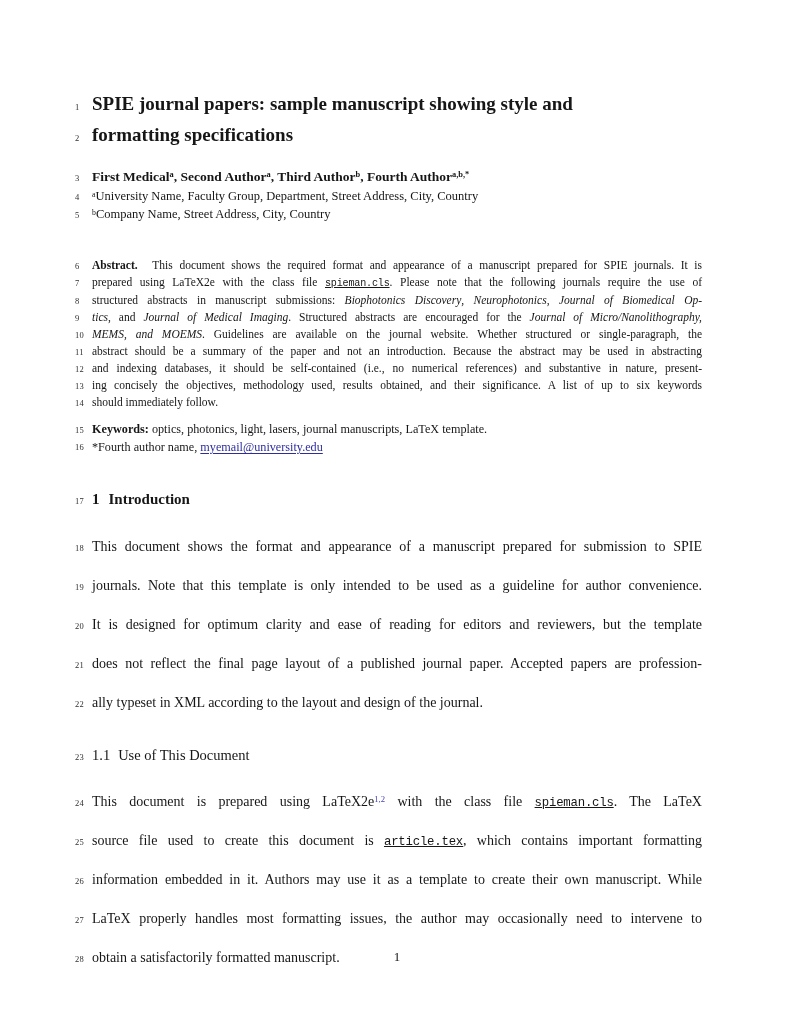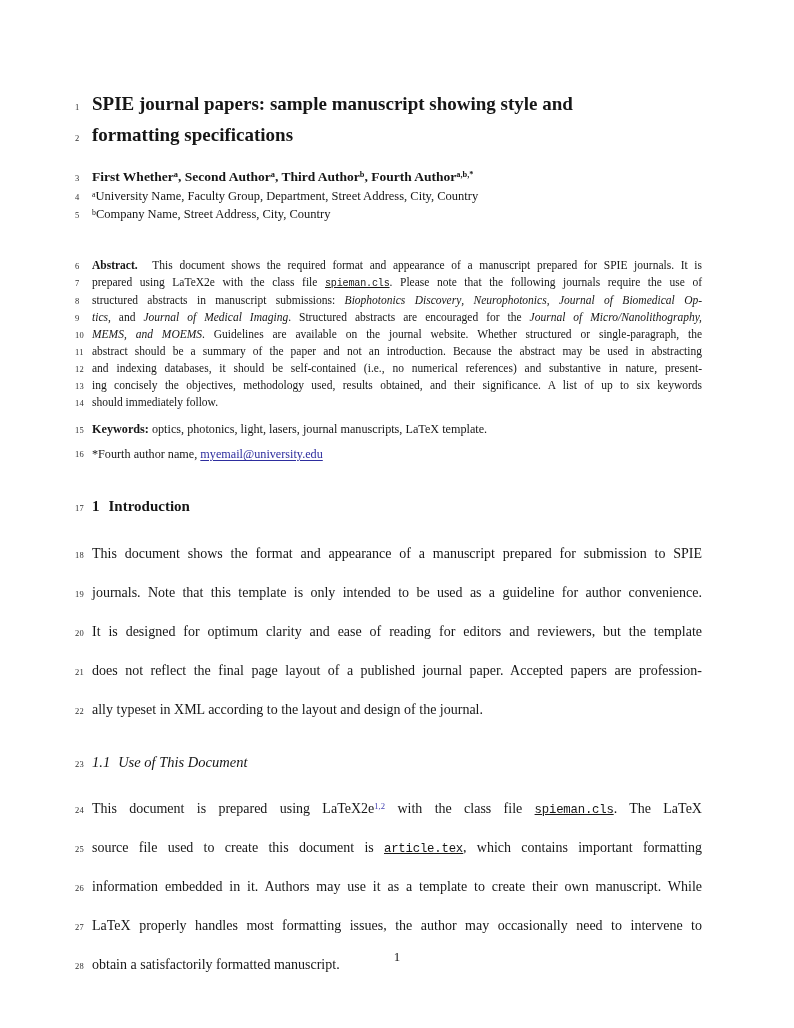--- a/index.html
+++ b/index.html
@@ -25,32 +25,32 @@
   .l-authors { margin-top:16px; font-size:13.5px; line-height:18px; }
   .l-authors .txt { font-weight:bold; }
 
   .l-affil { font-size:12.5px; line-height:17px; }
 
   .l-abs-first, .l-abs, .l-abs-last { font-size:11.5px; line-height:16px; }
   .l-abs-first { margin-top:33px; }
   .l-abs-first .seg-b { margin-right:8px;font-family:Liberation Serif, serif; }
 
   .l-keywords { margin-top:10px; font-size:12.2px; line-height:17px; }
-  .l-correspond { margin-top:7px; font-size:12.2px; line-height:17px;align-items:center; }
+  .l-correspond { font-size:12.2px; line-height:17px;align-items:center; }
 
   .l-section { margin-top:33px; font-size:15px; line-height:20px; }
   .l-section .txt { font-weight:bold; }
   .l-section .seg-plain + .seg-plain { margin-left:9px;margin-top:24px; }
 
   .l-body-first, .l-body, .l-body-last, .l-body2-first { font-size:14px; line-height:37px; }
   .l-body-first { margin-top:17px; }
   .l-body2-first { margin-top:16px; }
 
   .l-subsec { margin-top:22px; font-size:14.5px; line-height:20px; }
-  .l-subsec .txt { font-style:italic; }
+  .l-subsec .txt { }
   .l-subsec .seg-plain + .seg-plain { margin-left:8px; }
 
   .seg-b { font-weight:bold; }
   .seg-i { font-style:italic; }
   .seg-m { font-family:"Liberation Mono", monospace; font-size:0.88em; letter-spacing:-0.2px;text-decoration:underline; }
   .seg-sup { font-size:0.62em; position:relative; top:-0.45em; letter-spacing:0; }
   .seg-cite { font-size:0.62em; position:relative; top:-0.45em; color:var(--cite,#4543b2); cursor:pointer; }
   .seg-link { color:var(--link,#2d2d9e); text-decoration:underline; text-underline-offset:2px; cursor:pointer; }
 
   .pagenum {
@@ -66,21 +66,21 @@
       <div class="line l-title1">
         <span class="ln">1</span>
         <div class="txt"><span class="seg-plain">SPIE journal papers: sample manuscript showing style and</span></div>
       </div>
       <div class="line l-title2">
         <span class="ln">2</span>
         <div class="txt"><span class="seg-plain">formatting specifications</span></div>
       </div>
       <div class="line l-authors">
         <span class="ln">3</span>
-        <div class="txt"><span class="seg-plain">First Whether</span><span class="seg-sup">a</span><span class="seg-plain">, Second Author</span><span class="seg-sup">a</span><span class="seg-plain">, Third Author</span><span class="seg-sup">b</span><span class="seg-plain">, Fourth Author</span><span class="seg-sup">a,b,*</span></div>
+        <div class="txt"><span class="seg-plain">First Medical</span><span class="seg-sup">a</span><span class="seg-plain">, Second Author</span><span class="seg-sup">a</span><span class="seg-plain">, Third Author</span><span class="seg-sup">b</span><span class="seg-plain">, Fourth Author</span><span class="seg-sup">a,b,*</span></div>
       </div>
       <div class="line l-affil">
         <span class="ln">4</span>
         <div class="txt"><span class="seg-sup">a</span><span class="seg-plain">University Name, Faculty Group, Department, Street Address, City, Country</span></div>
       </div>
       <div class="line l-affil">
         <span class="ln">5</span>
         <div class="txt"><span class="seg-sup">b</span><span class="seg-plain">Company Name, Street Address, City, Country</span></div>
       </div>
       <div class="line l-abs-first just">

